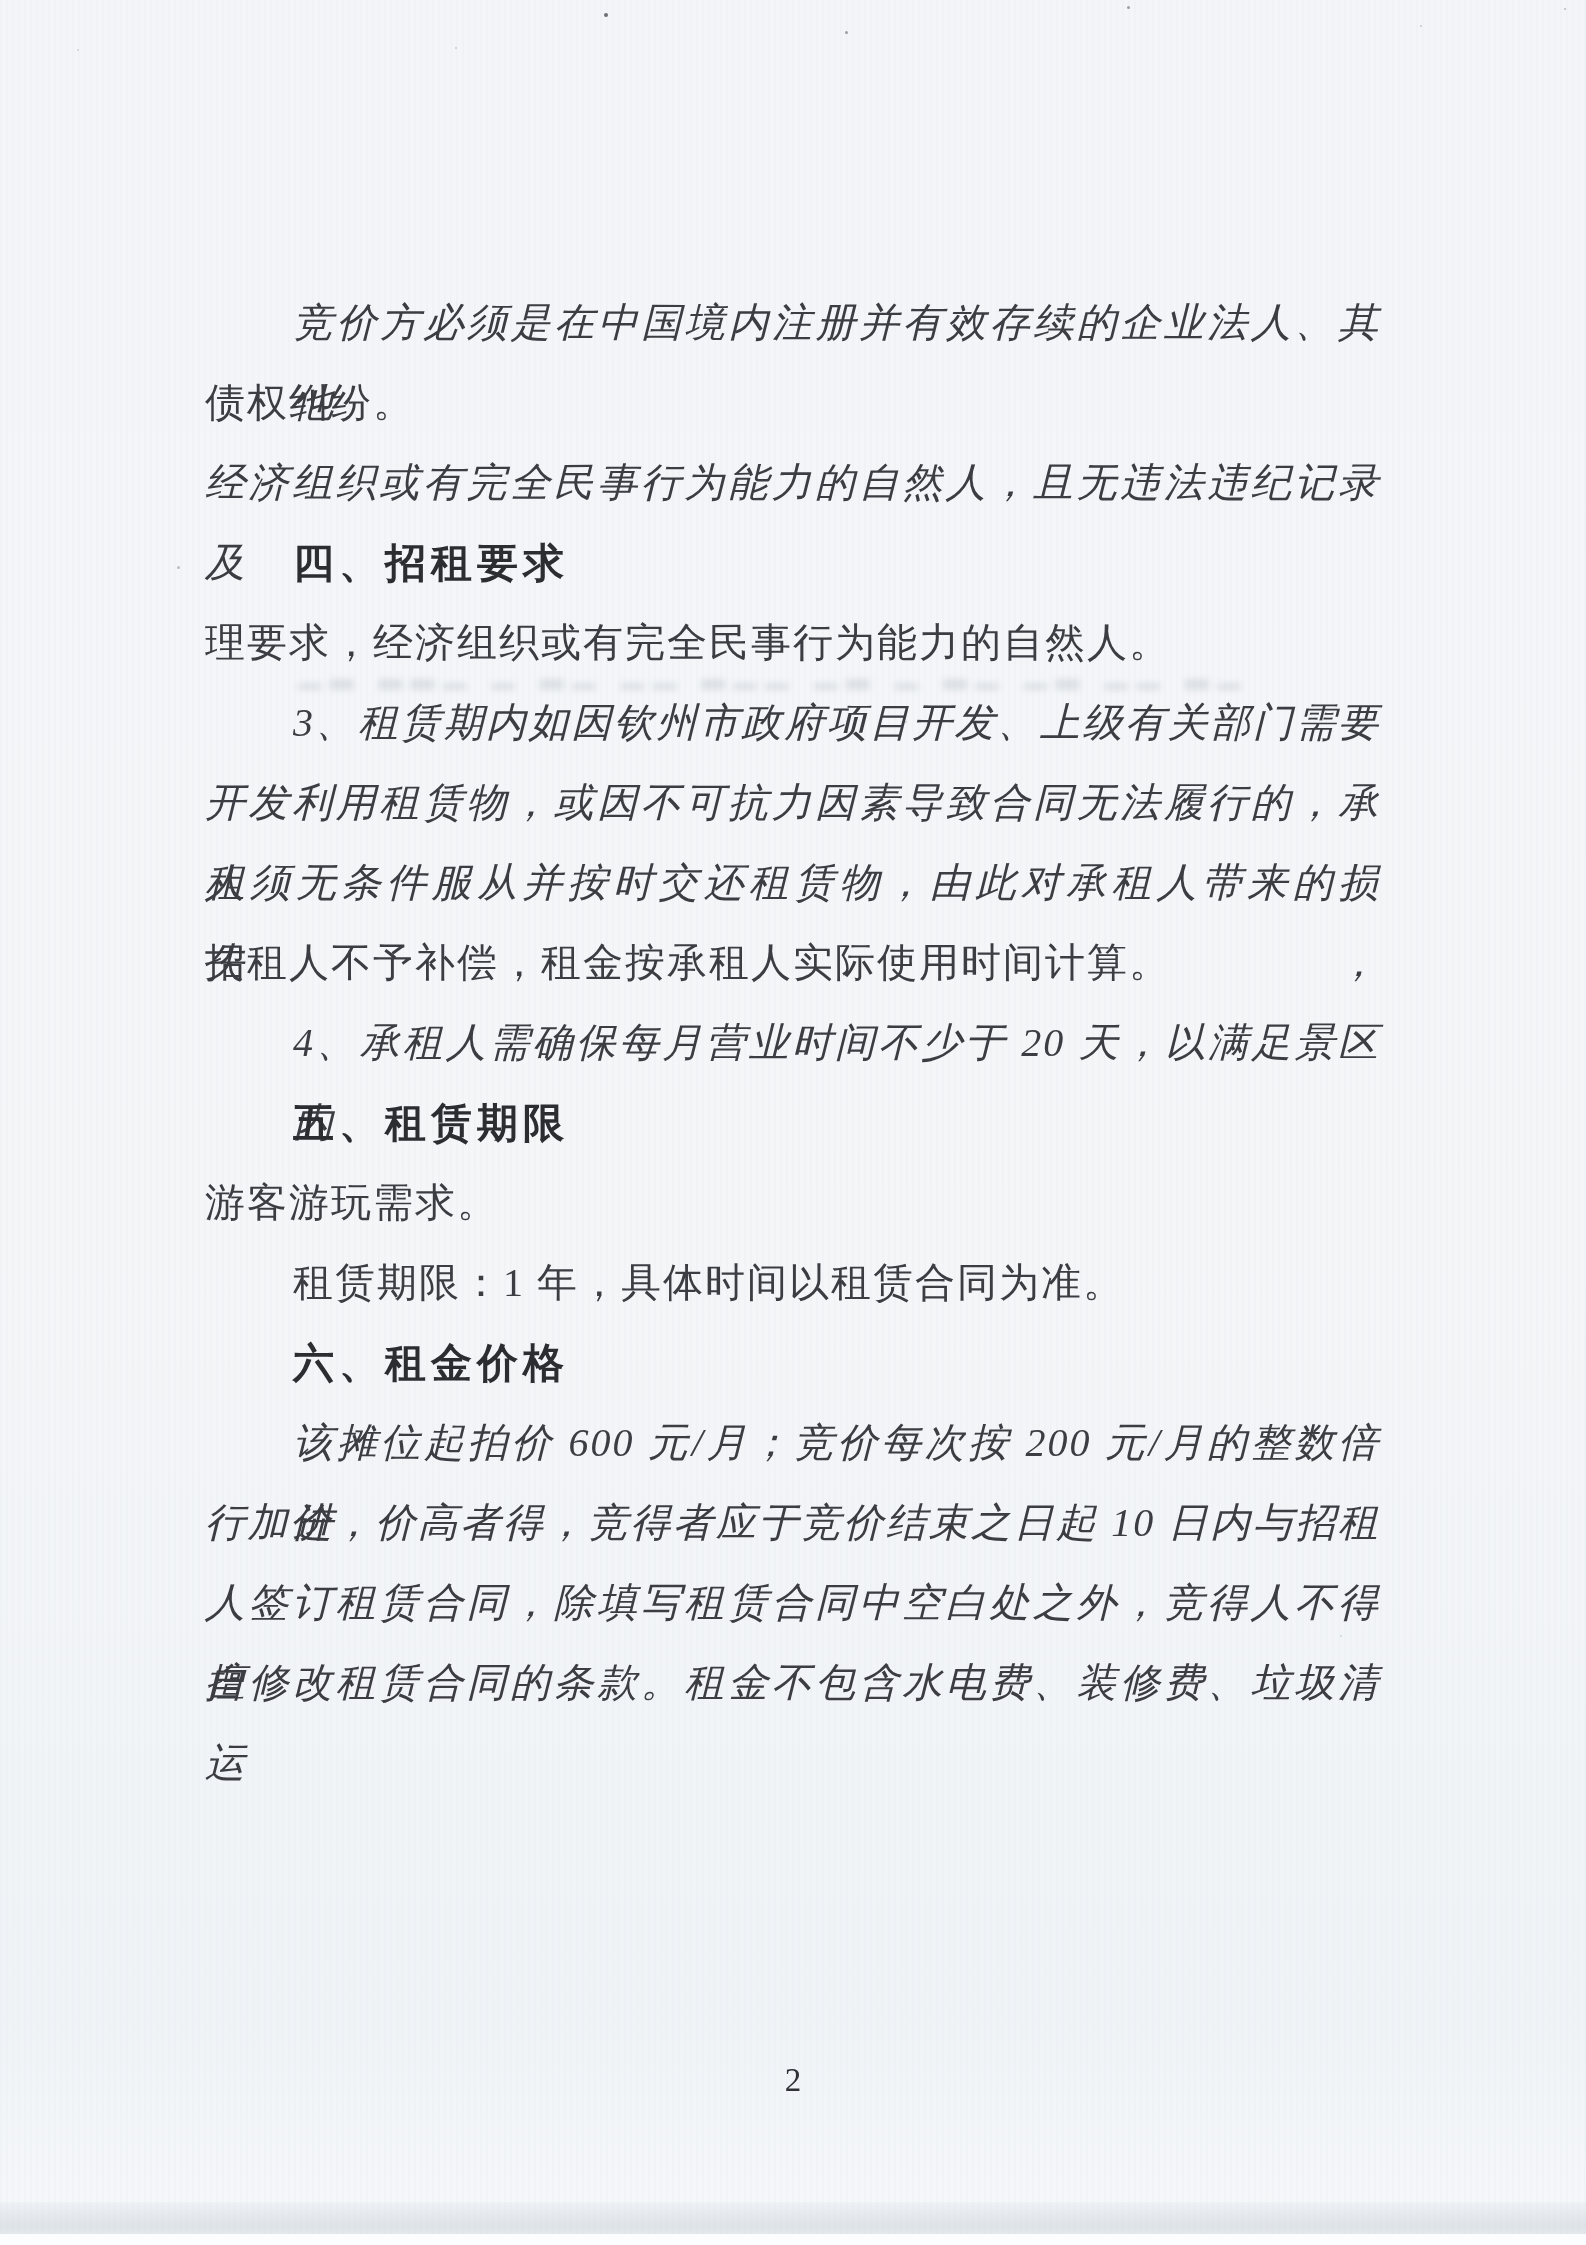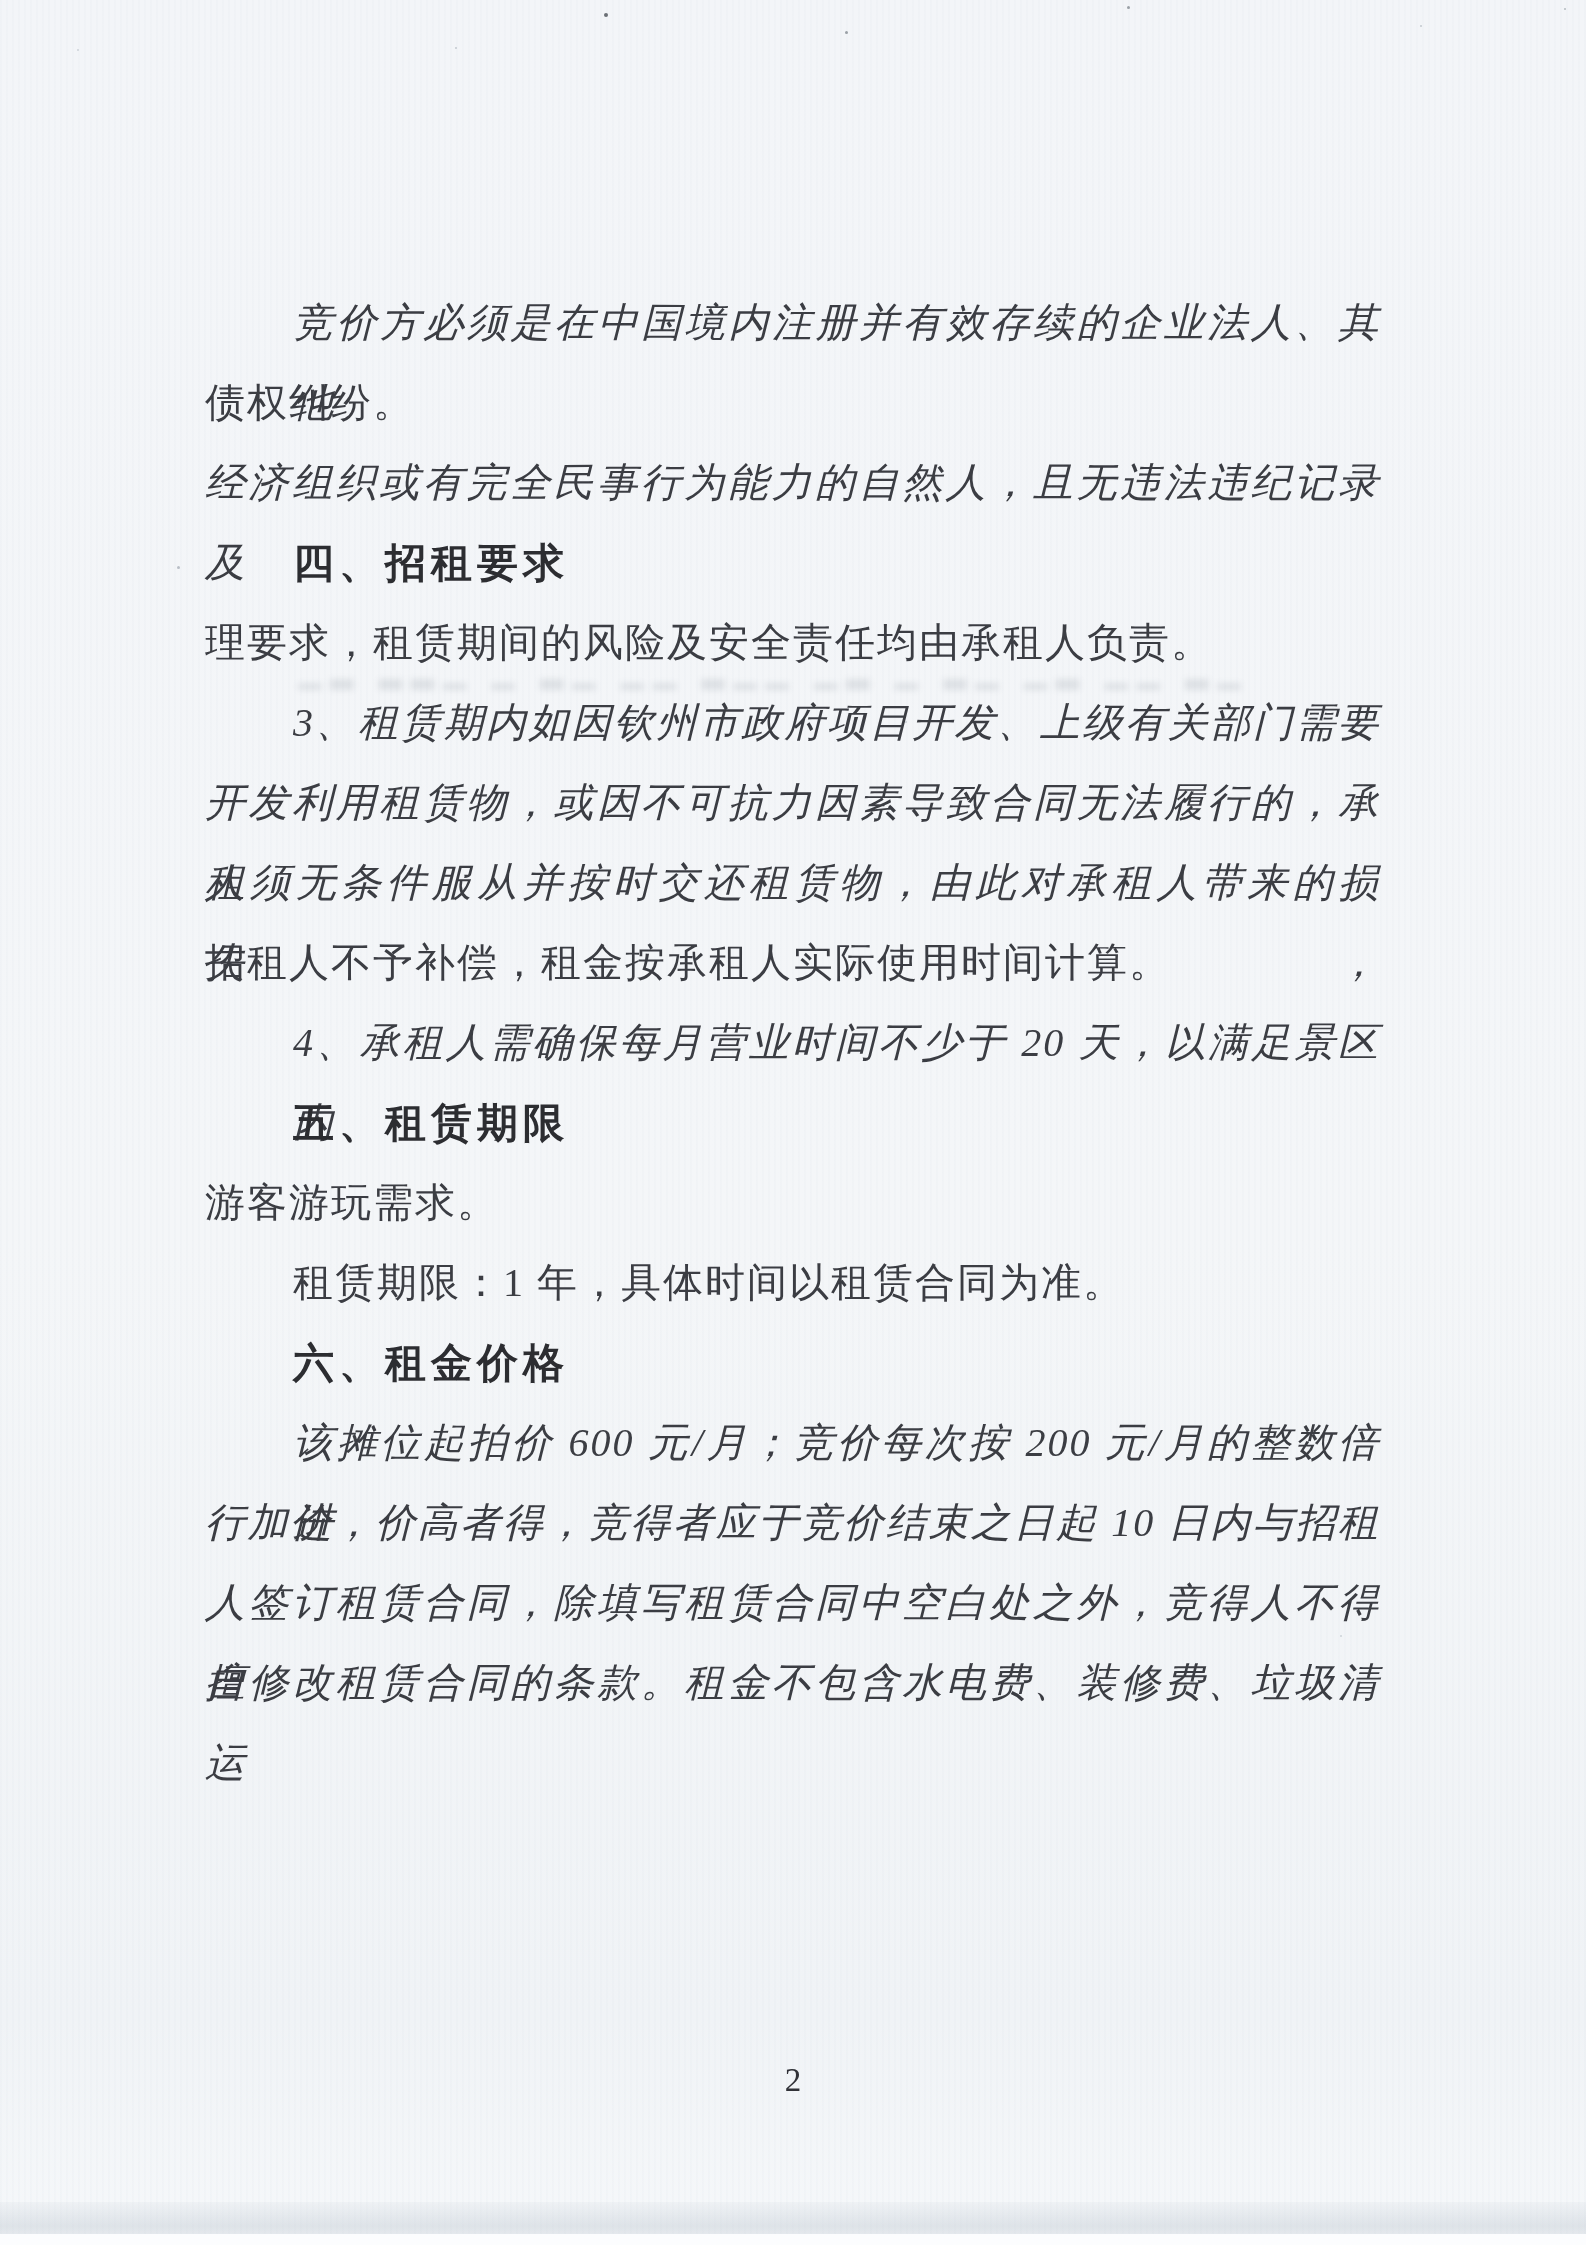--- a/index.html
+++ b/index.html
@@ -75,21 +75,21 @@
 <div class="scan">
   <div class="streaks"></div>
 
   <div class="ghost">▂▃ ▃▃▂ ▂ ▃▂ ▂▂ ▃▂▂ ▂▃ ▂ ▃▂ ▂▃ ▂▂ ▃▂ ▂▃▂ ▂</div>
 
   <div class="doc">
       <div class="line indent fill">竞价方必须是在中国境内注册并有效存续的企业法人、其他</div>
       <div class="line">债权纠纷。</div>
       <div class="line fill">经济组织或有完全民事行为能力的自然人，且无违法违纪记录及</div>
       <div class="line heading indent">四、招租要求</div>
-      <div class="line">理要求，租赁期间的风险及安全责任均由承租人负责。</div>
+      <div class="line">理要求，经济组织或有完全民事行为能力的自然人。</div>
       <div class="line indent fill">3、租赁期内如因钦州市政府项目开发、上级有关部门需要</div>
       <div class="line fill">开发利用租赁物，或因不可抗力因素导致合同无法履行的，承租</div>
       <div class="line fill">人须无条件服从并按时交还租赁物，由此对承租人带来的损失，</div>
       <div class="line">招租人不予补偿，租金按承租人实际使用时间计算。</div>
       <div class="line indent fill">4、承租人需确保每月营业时间不少于 20 天，以满足景区内</div>
       <div class="line heading indent">五、租赁期限</div>
       <div class="line">游客游玩需求。</div>
       <div class="line indent">租赁期限：1 年，具体时间以租赁合同为准。</div>
       <div class="line heading indent">六、租金价格</div>
       <div class="line indent fill">该摊位起拍价 600 元/月；竞价每次按 200 元/月的整数倍进</div>

